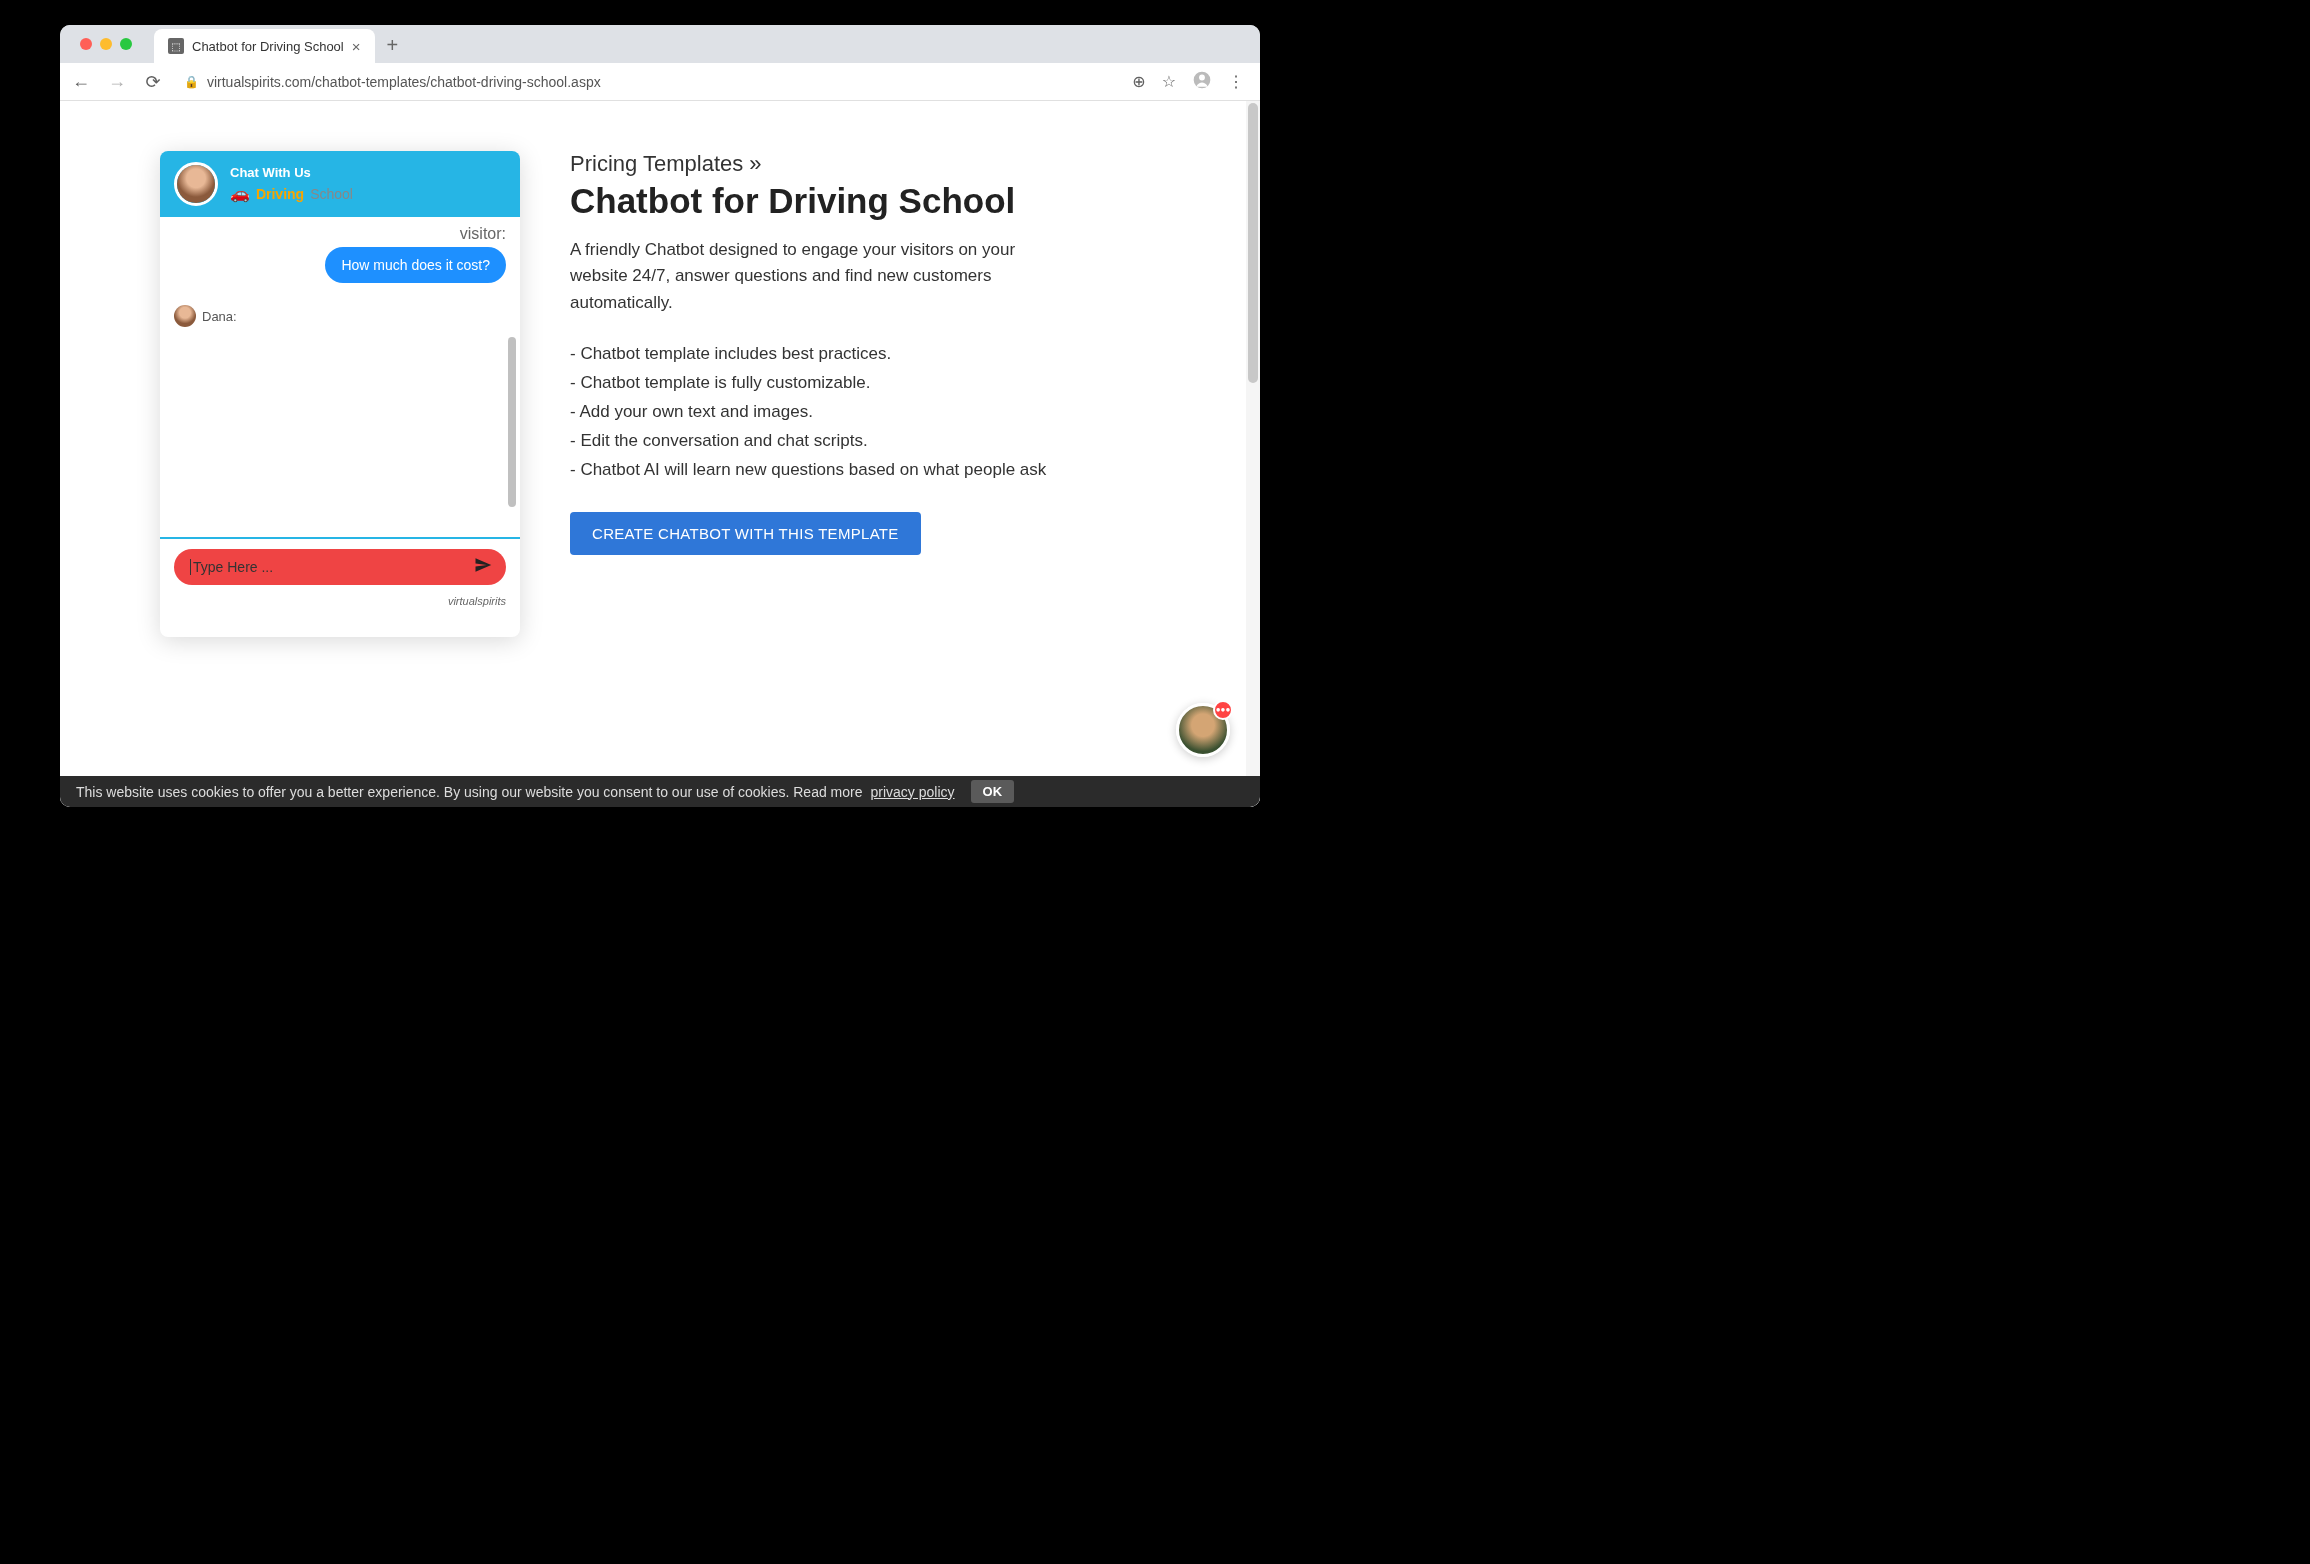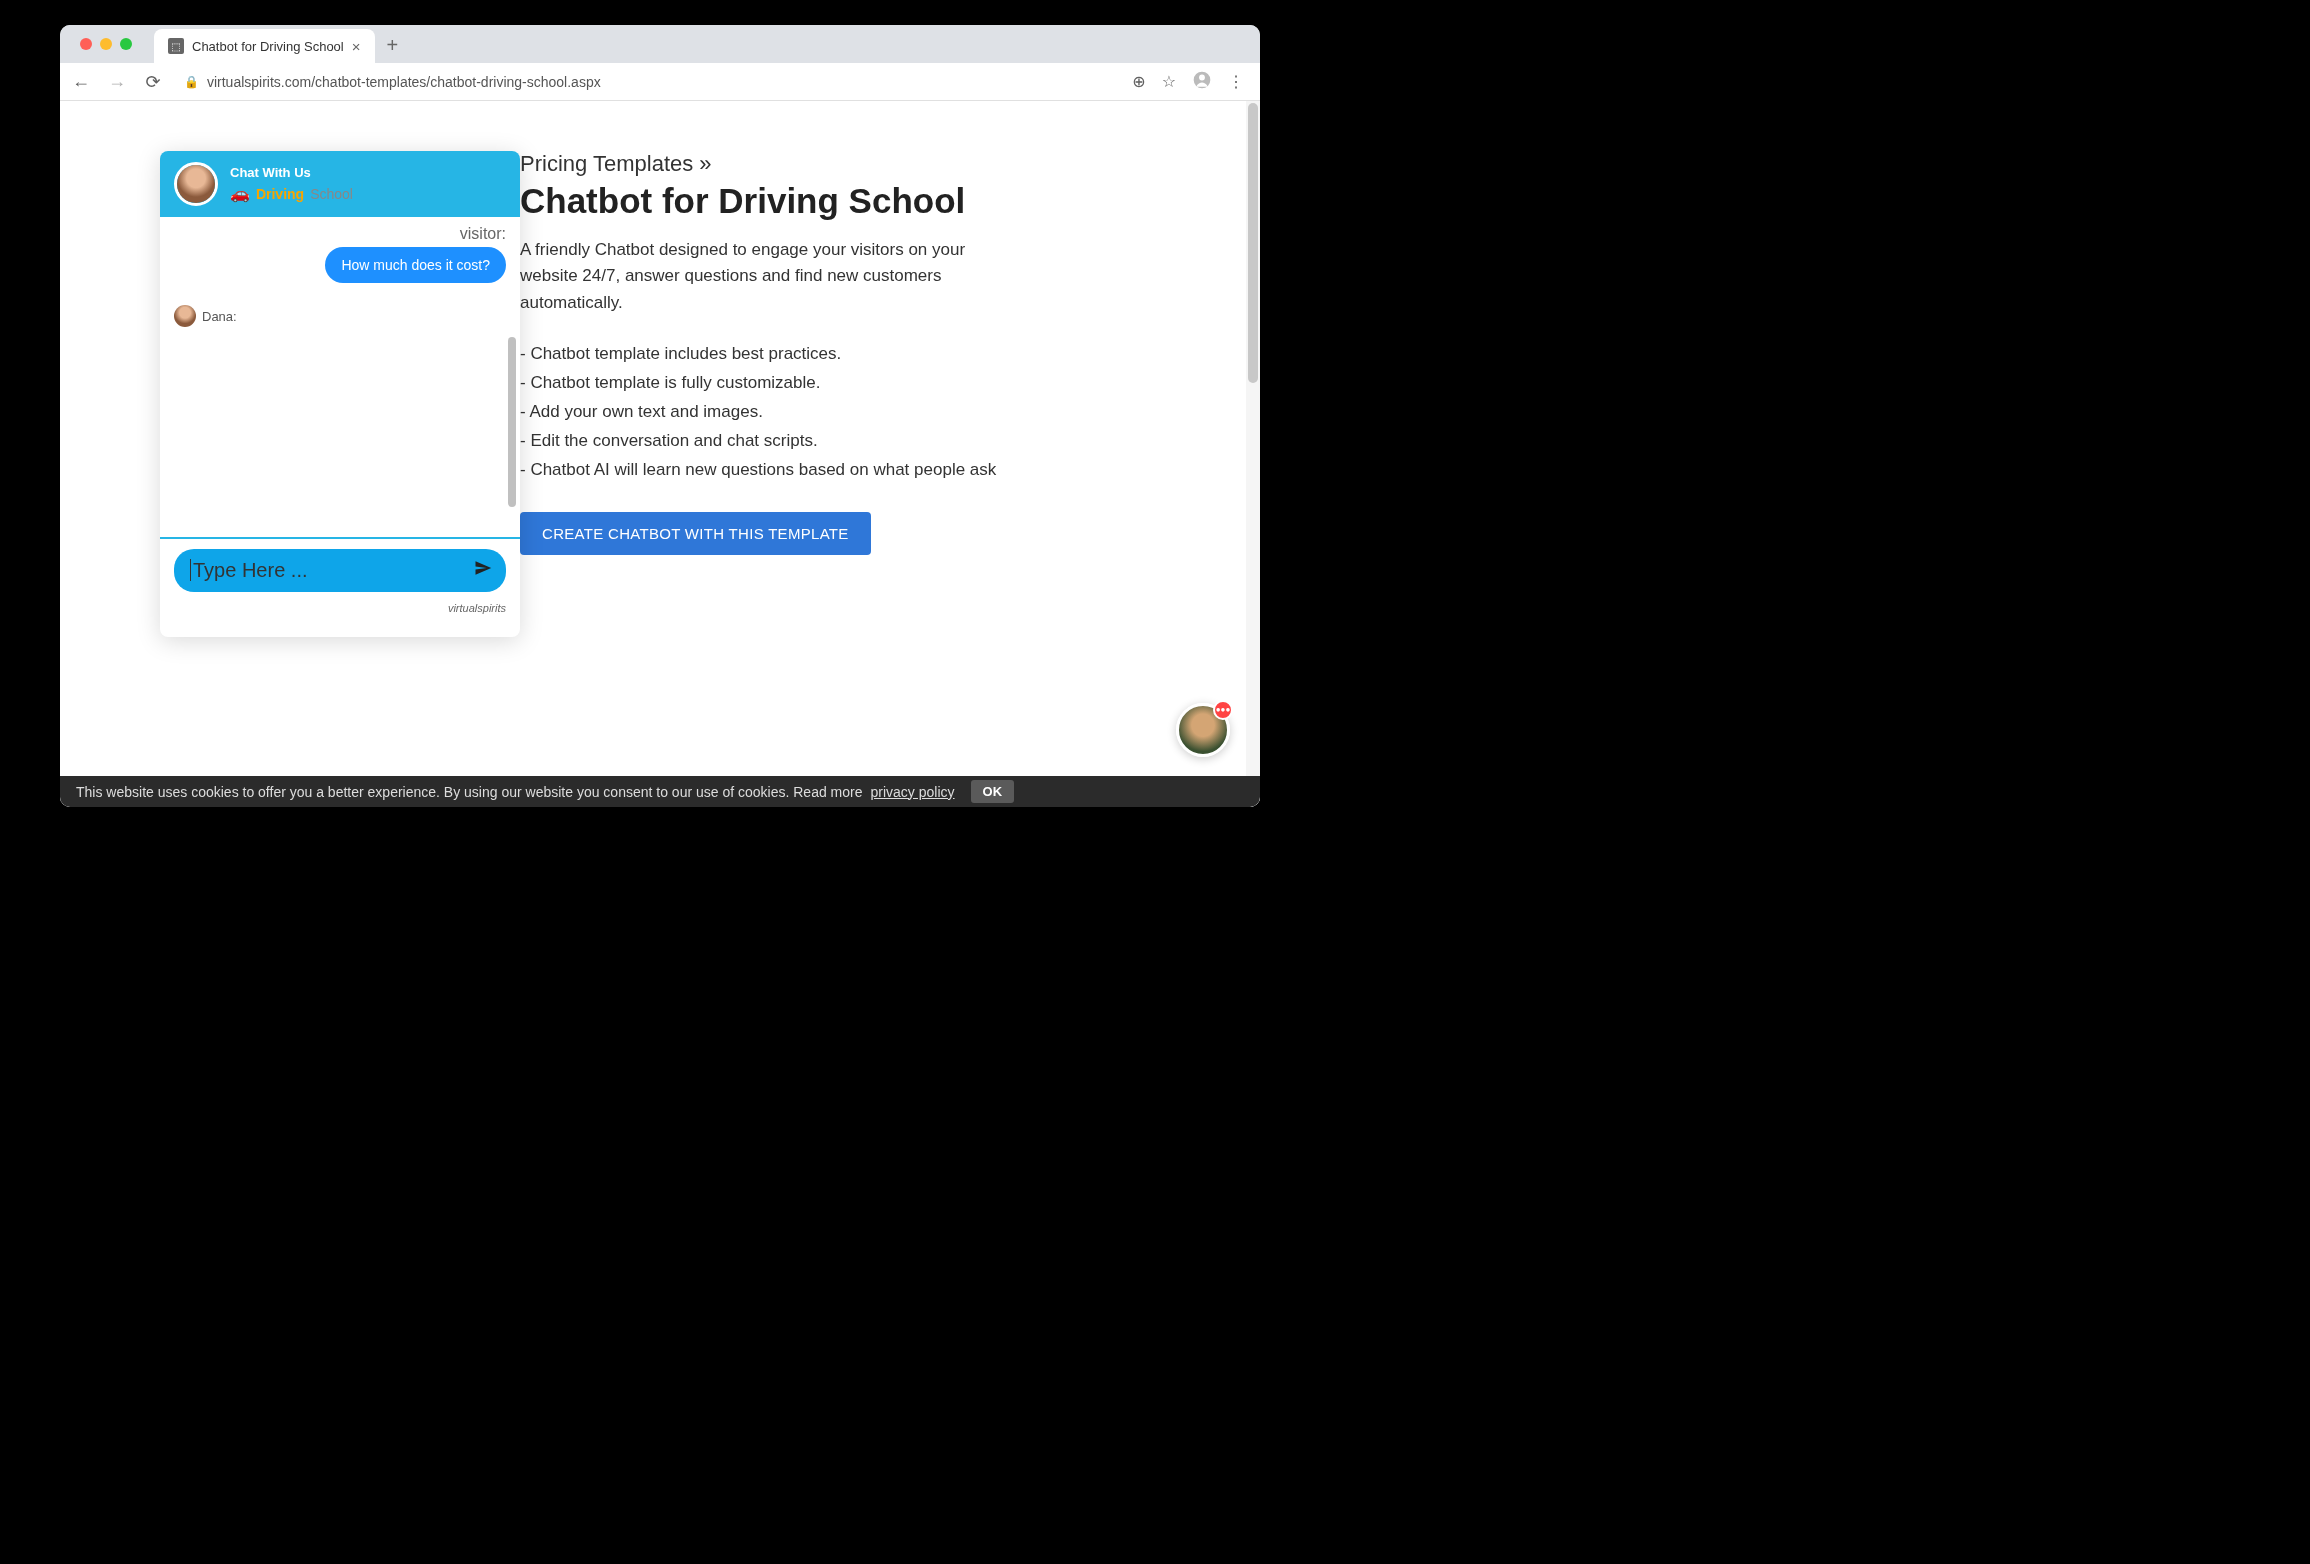--- a/index.html
+++ b/index.html
@@ -22,21 +22,21 @@
     .nav-btn { width: 22px; height: 22px; color: #606060; font-size: 18px; display: flex; align-items:center; justify-content:center; cursor:pointer; }
     .nav-btn.disabled { color: #b0b0b0; }
     .url-bar { flex: 1; display: flex; align-items: center; gap: 8px; font-size: 14px; color: #555; padding-left: 6px; }
     .lock-icon { color: #606060; font-size: 12px; }
     .right-icons { display: flex; align-items: center; gap: 16px; color: #606060; padding-right: 6px; }
     
     .page-content { position: relative; height: calc(100% - 76px); background: #fff; overflow: hidden; }
     .scrollbar-track { position: absolute; right: 0; top: 0; width: 14px; height: 100%; background: #f5f5f5; }
     .scrollbar-thumb { width: 10px; height: 280px; background: #c8c8c8; border-radius: 5px; margin: 2px auto 0; }
     
-    .content-wrap { display: flex; padding: 50px 30px 0 100px; height: 100%; }
+    .content-wrap { display: flex; padding: 50px 30px 0 100px; gap: 50px; height: 100%; }
     
     .chat-widget { width: 360px; background: #fff; border-radius: 8px; box-shadow: 0 4px 25px rgba(0,0,0,0.15); overflow: hidden; position: relative; height: 486px; flex-shrink: 0; }
     .chat-header { background: #26b5e5; color: #fff; padding: 10px 14px; display: flex; align-items: center; gap: 12px; height: 66px; }
     .chat-avatar { width: 44px; height: 44px; border-radius: 50%; background: #fff; border: 3px solid #fff; overflow: hidden; flex-shrink:0; }
     .avatar-img { width: 100%; height: 100%; background: radial-gradient(circle at 50% 35%, #e8b896 30%, #8b5a3c 60%); }
     .chat-header-text { font-size: 13px; font-weight: 600; }
     .chat-brand { display: flex; align-items: center; gap: 6px; margin-top: 4px; font-size: 14px; }
     .car-icon { font-size: 16px; color: #1a4a8a; }
     .brand-driving { color: #f7a500; font-weight: bold; }
     .brand-school { color: #888; }
@@ -45,21 +45,21 @@
     .chat-scrollbar { position: absolute; right: 4px; top: 120px; width: 8px; height: 170px; background: #c0c0c0; border-radius: 4px; }
     .visitor-label { text-align: right; font-size: 16px; color: #666; margin-bottom: 4px; }
     .visitor-msg { background: #1e90ff; color: #fff; padding: 10px 16px; border-radius: 20px; font-size: 14px; float: right; margin-bottom: 14px; }
     .agent-row { clear: both; display: flex; align-items: center; gap: 6px; margin-bottom: 6px; padding-top:8px; }
     .agent-avatar { width: 22px; height: 22px; border-radius: 50%; background: radial-gradient(circle at 50% 35%, #e8b896 30%, #8b5a3c 60%); }
     .agent-name { font-size: 13px; color: #555; }
     .agent-msg { background: #f0f0f0; padding: 12px 14px; border-radius: 6px; font-size: 13px; color: #333; line-height: 1.5; white-space: pre-line; }
     
     .chat-divider { height: 2px; background: #26b5e5; }
     .chat-input-row { padding: 10px 14px; display: flex; align-items: center; }
-    .chat-input { flex: 1; background: #0ea5e9; border: none; border-radius: 20px; padding: 10px 16px; font-size: 20px; position: relative; }
+    .chat-input { flex: 1; background: #ef4444; border: none; border-radius: 20px; padding: 10px 16px; font-size: 14px; position: relative; }
     .input-text { color: #333; }
     .input-cursor { border-left: 1px solid #333; margin-right:2px; }
     .send-icon { position: absolute; right: 28px; transform: rotate(0); font-size: 18px; color: #222; }
     .chat-footer { text-align: right; padding: 0 14px 10px; font-size: 11px; font-style: italic; color: #666; }
     
     .right-content { padding-top: 0px; max-width: 480px; }
     .breadcrumb { font-size: 22px; color: #333; font-weight: 500; margin-bottom: 4px; }
     .page-title { font-size: 35px; font-weight: 800; color: #222; margin-bottom: 16px; }
     .description { font-size: 17px; color: #333; line-height: 1.55; margin-bottom: 24px; }
     .features { font-size: 17px; color: #333; line-height: 1.7; margin-bottom: 28px; }

